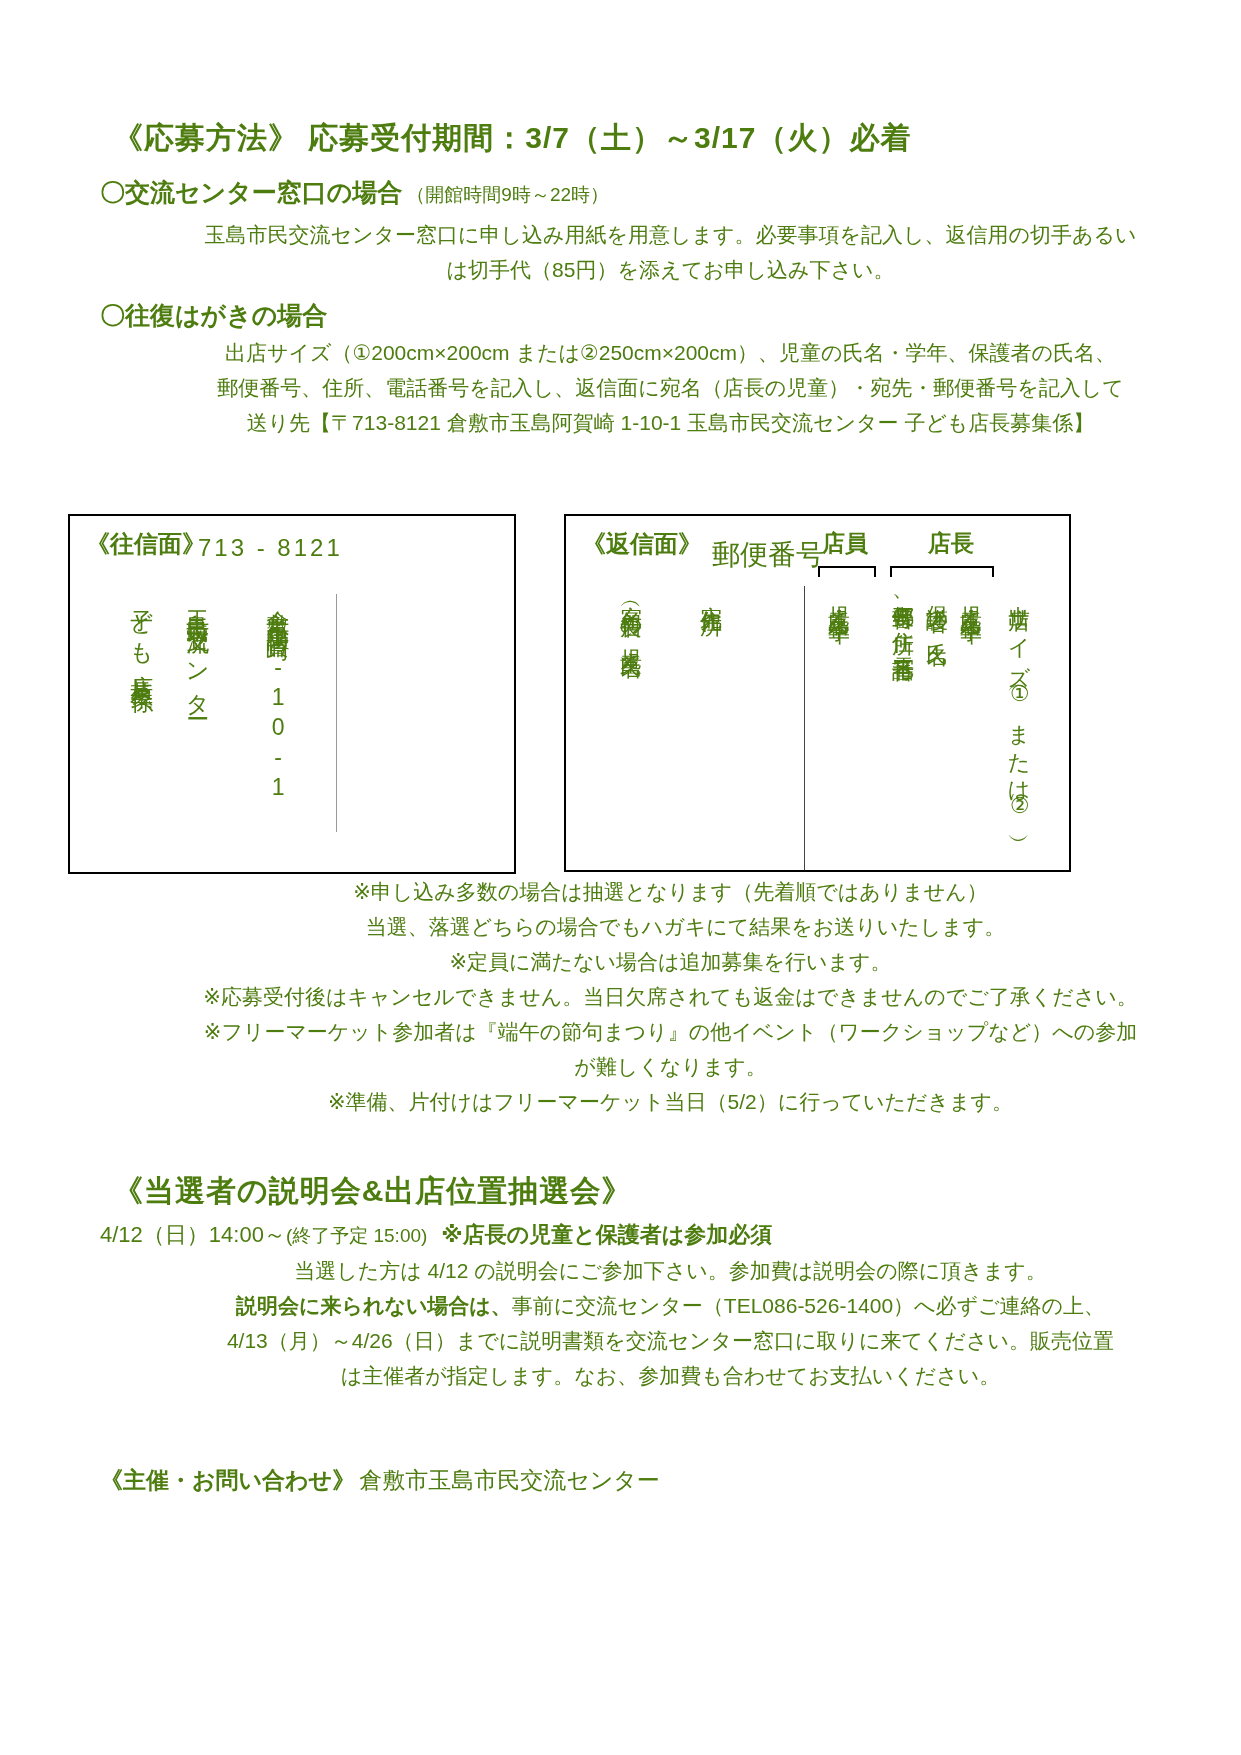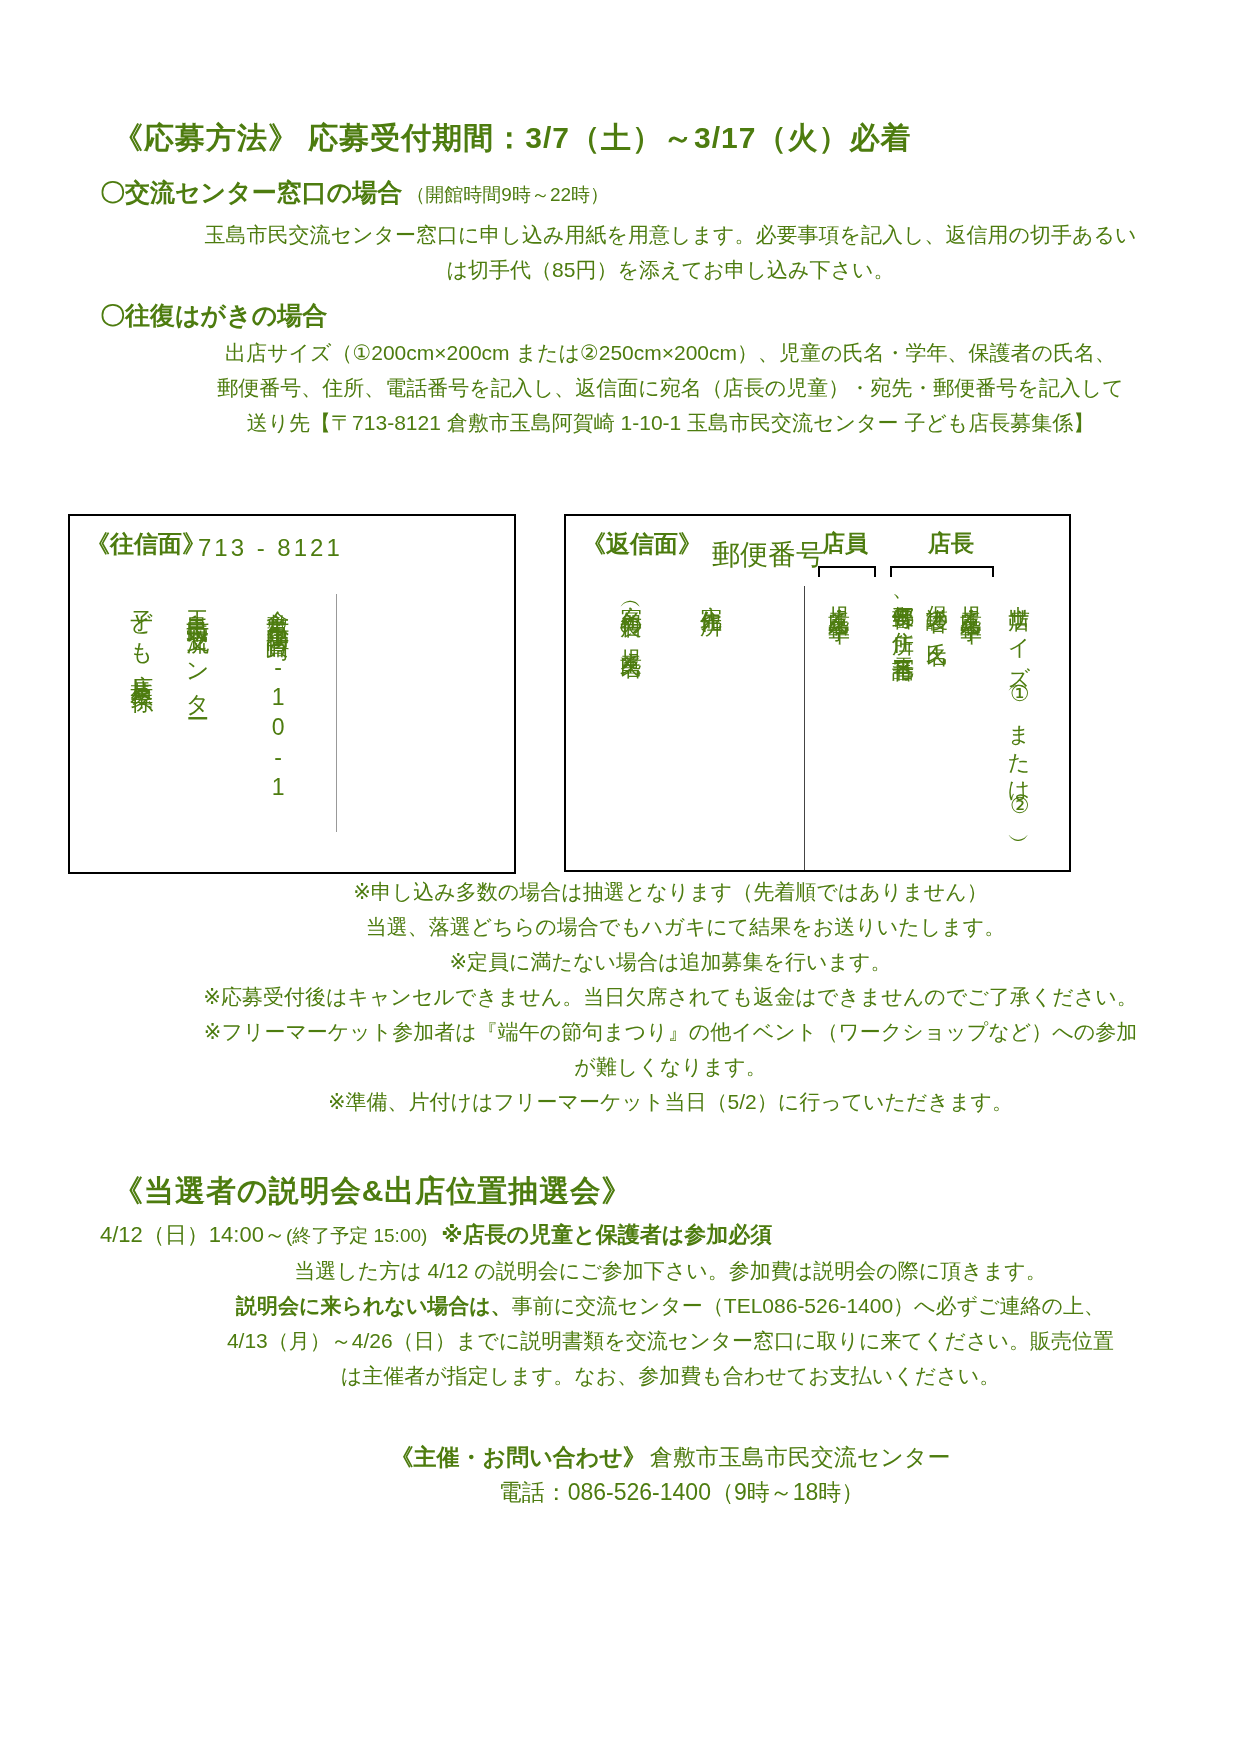--- a/index.html
+++ b/index.html
@@ -50,21 +50,21 @@
   .c-mchild{left:394px;top:72px;}
   .c-size{left:442px;top:72px;}
 
   
   .mhead{margin-top:52px;margin-bottom:6px;}
   .sched{font-size:22px;line-height:35px;white-space:nowrap;}
   .sched .snote{font-size:19px;}
   .sched .sreq{font-weight:bold;margin-left:14px;}
 
   
-  .contact{margin-top:47px;text-align:center;}
+  .contact{margin-top:70px;}
   .cline{font-size:23px;line-height:35px;white-space:nowrap;}
   .cline .ch{margin-right:4px;}
   .phone{margin-left:22px;}
 </style>
 </head>
 <body>
 
 <div class="page">
 
   <div class="title">《応募方法》 応募受付期間：3/7（土）～3/17（火）必着</div>
@@ -126,16 +126,15 @@
   <div class="bline">
     <span class="b">説明会に来られない場合は、</span><span>事前に交流センター（TEL086-526-1400）へ必ずご連絡の上、</span>
   </div>
   <div class="bline">4/13（月）～4/26（日）までに説明書類を交流センター窓口に取りに来てください。販売位置</div>
   <div class="bline">は主催者が指定します。なお、参加費も合わせてお支払いください。</div>
 
   <div class="contact">
     <div class="cline">
       <span class="b ch">《主催・お問い合わせ》</span><span>倉敷市玉島市民交流センター</span>
     </div>
-    <div class="cline phone">電話：086-526-1400（9時～18時）</div>
   </div>
 
 </div>
 
 </body></html>

